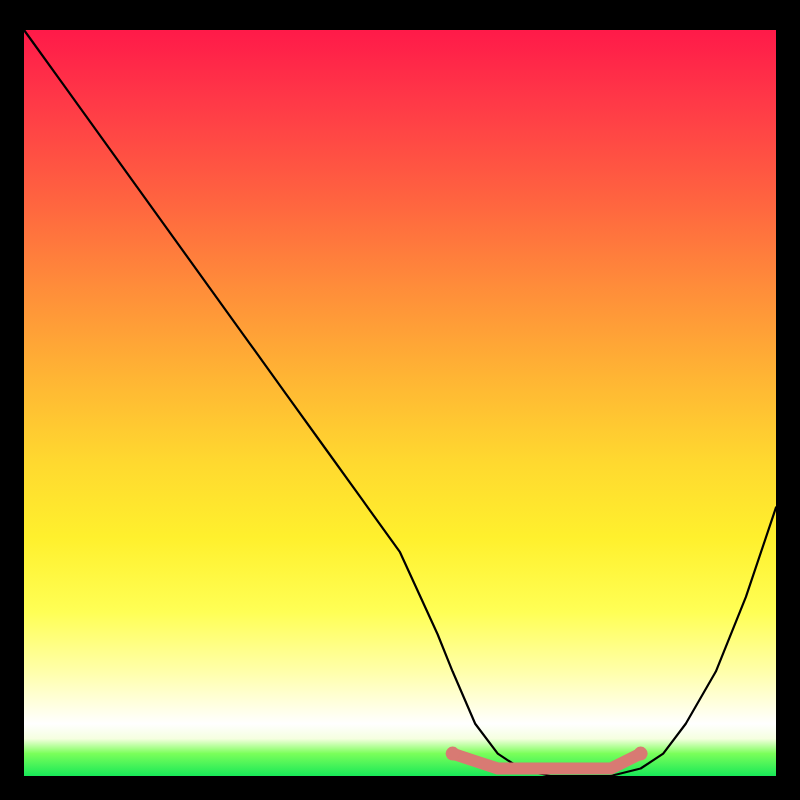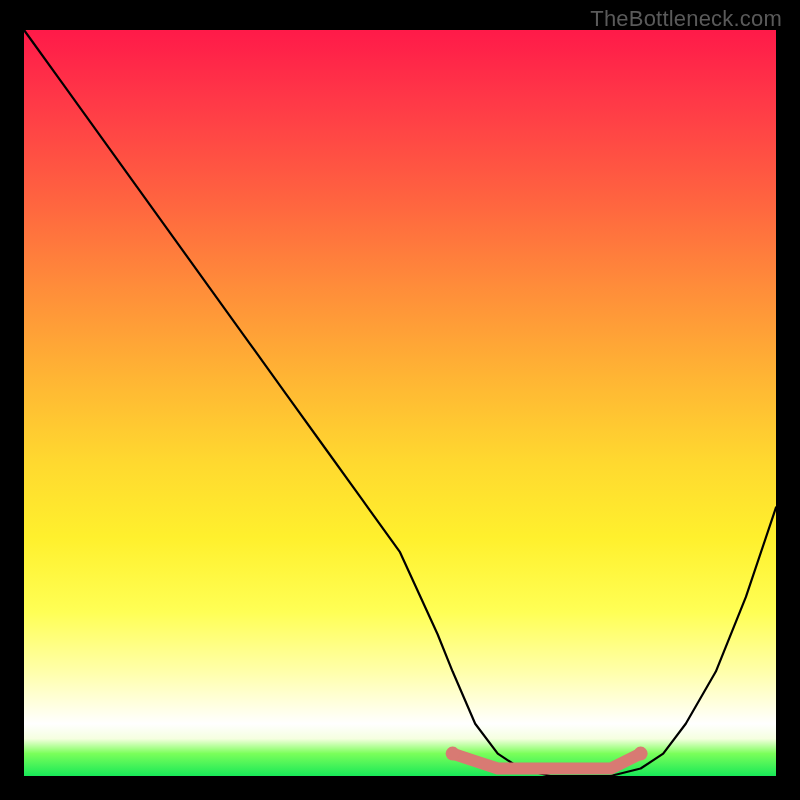--- a/index.html
+++ b/index.html
@@ -56,21 +56,20 @@
     width: 100%;
     height: 100%;
     overflow: visible;
   }
 </style>
 </head>
 <body>
 
 <div class="container">
 
-  <div class="watermark">TheBottleneck.com</div>
 
   <div class="plot-frame">
     <div class="gradient"></div>
 
     <svg class="curve" viewBox="0 0 752 746" preserveAspectRatio="none">
 
       <polyline id="curve-main" fill="none" stroke="#000" stroke-width="2.2" stroke-linejoin="round" stroke-linecap="round" points="0,0 37.6,52.219999999999914 75.2,104.44000000000005 112.8,156.65999999999997 150.4,208.88 188,261.09999999999997 225.6,313.32000000000005 263.2,365.54 300.8,417.76 338.40000000000003,469.98 376,522.2 413.6,604.26 428.64,641.56 451.2,693.78 473.76,723.62 496.32000000000005,738.54 526.4,746 556.48,746 586.5600000000001,746 616.64,738.54 639.1999999999999,723.62 661.76,693.78 691.84,641.56 721.92,566.96 752,477.44"></polyline>
 
       <polyline id="curve-band" fill="none" stroke="#d87a73" stroke-width="12" stroke-linecap="round" stroke-linejoin="round" points="428.64,723.62 451.2,731.08 473.76,738.54 496.32000000000005,738.54 526.4,738.54 556.48,738.54 586.5600000000001,738.54 616.64,723.62"></polyline>
 

